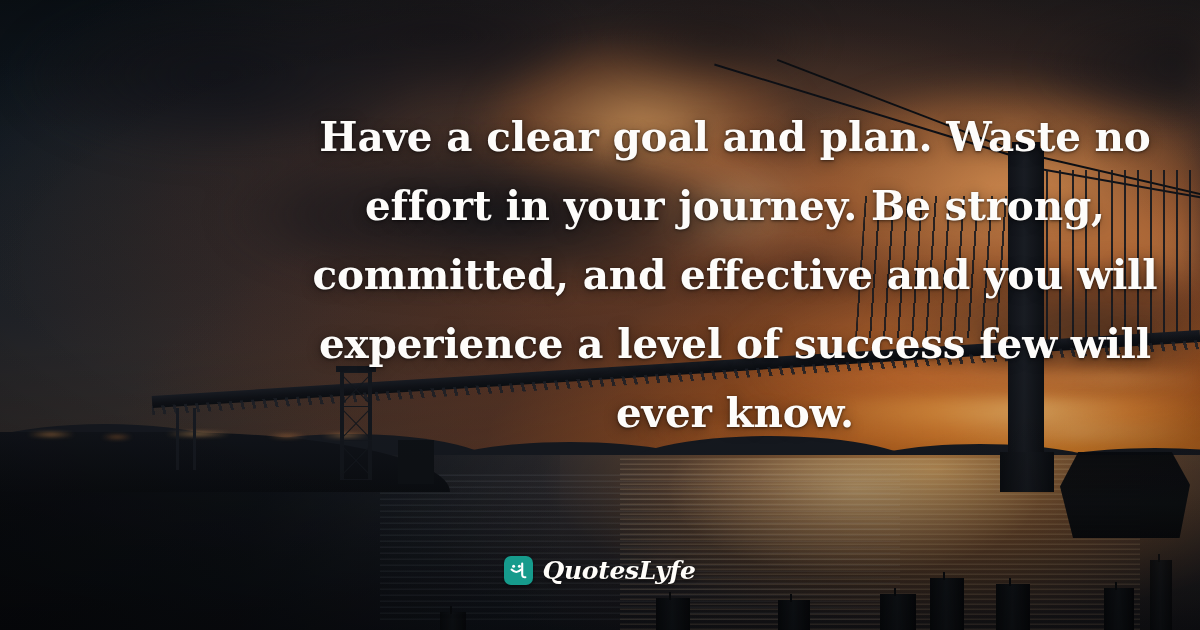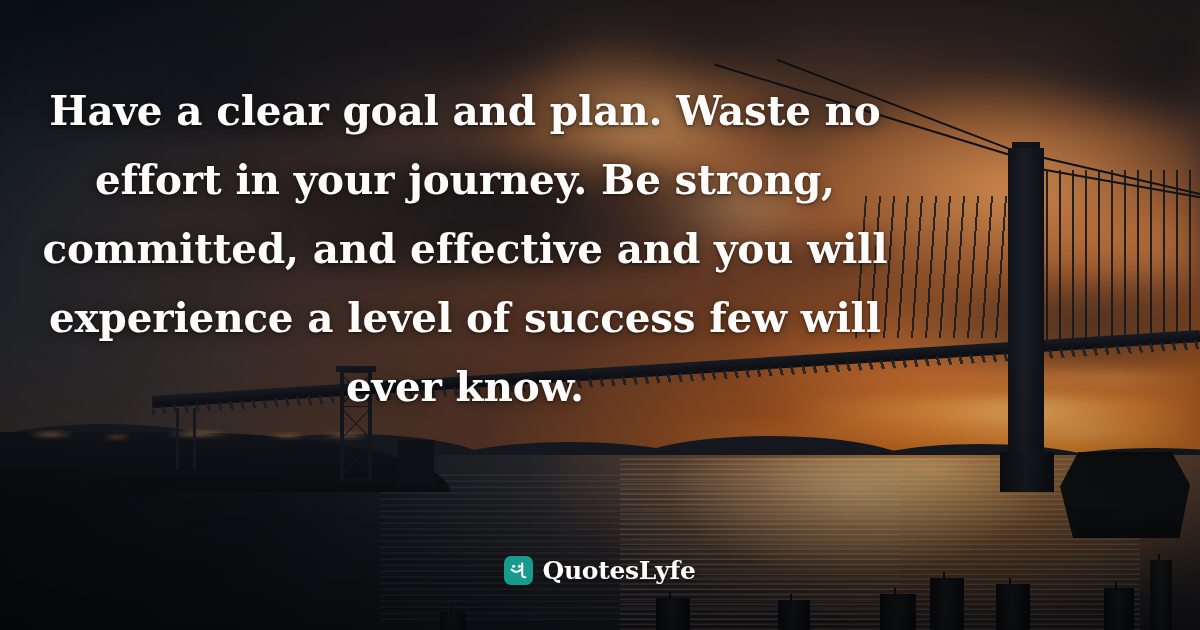--- a/index.html
+++ b/index.html
@@ -268,22 +268,22 @@
   .vignette {
     background:
       radial-gradient(115% 85% at 50% 42%, rgba(0,0,0,0) 40%, rgba(0,0,0,0.28) 76%, rgba(0,0,0,0.48) 100%),
       linear-gradient(180deg, rgba(0,0,0,0.30) 0%, rgba(0,0,0,0.12) 22%, rgba(0,0,0,0.10) 55%, rgba(0,0,0,0.34) 100%);
   }
 
   
   .content {
     position: absolute; inset: 0;
     display: flex; flex-direction: column;
-    align-items: flex-start; justify-content: flex-start;
-    padding-top: 77px;
+    align-items: flex-end; justify-content: flex-start;
+    padding-top: 103px;
     box-sizing: border-box;
   }
   .quote {
     width: 930px;
     margin: 0;
     text-align: center;
     color: #fdfcfa;
     font-family: "DejaVu Serif", "Liberation Serif", serif;
     font-weight: bold;
     font-size: 40.5px;
@@ -295,20 +295,21 @@
   }
 
   .brand {
     position: absolute;
     left: 0; right: 0;
     top: 556px;
     display: flex;
     align-items: center;
     justify-content: center;
     gap: 9px;
+    font-style: italic;
   }
   .brand-mark {
     width: 29px; height: 29px;
     border-radius: 7px;
     background: #169b8c;
     position: relative;
     flex: 0 0 auto;
     box-shadow: 0 1px 3px rgba(0,0,0,0.45);
   }
   .brand-mark svg { position: absolute; left: 0; top: 0; }

